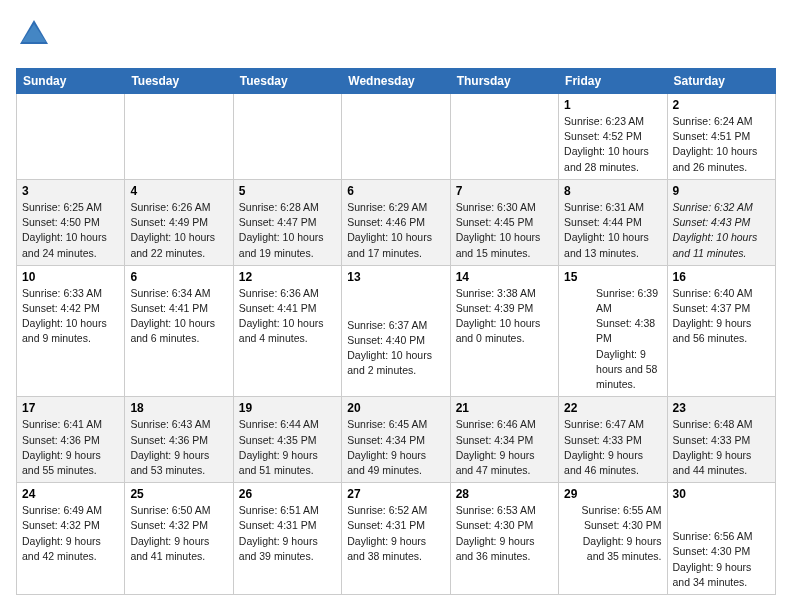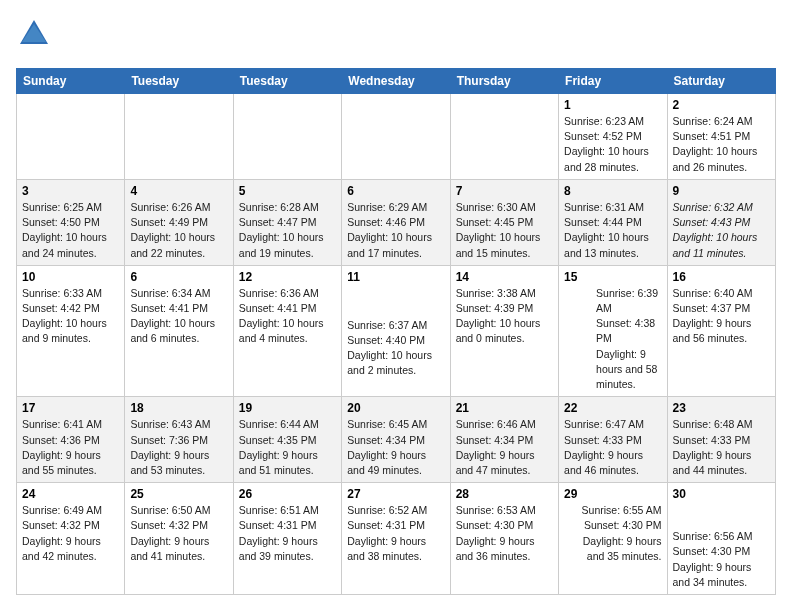--- a/index.html
+++ b/index.html
@@ -185,21 +185,21 @@
 Sunset: 4:41 PM
 Daylight: 10 hours and 6 minutes.</div>
         </td>
         <td>
           <div class="day-num">12</div>
           <div class="day-info" style="white-space: pre-line;">Sunrise: 6:36 AM
 Sunset: 4:41 PM
 Daylight: 10 hours and 4 minutes.</div>
         </td>
         <td>
-          <div class="day-num">11</div>
+          <div class="day-num">13</div>
           <div class="day-info" style="white-space: pre-line; margin-top: 34px;">Sunrise: 6:37 AM
 Sunset: 4:40 PM
 Daylight: 10 hours and 2 minutes.</div>
         </td>
         <td>
           <div class="day-num">14</div>
           <div class="day-info" style="white-space: pre-line;">Sunrise: 3:38 AM
 Sunset: 4:39 PM
 Daylight: 10 hours and 0 minutes.</div>
         </td>
@@ -219,21 +219,21 @@
       <tr>
         <td>
           <div class="day-num">17</div>
           <div class="day-info" style="white-space: pre-line;">Sunrise: 6:41 AM
 Sunset: 4:36 PM
 Daylight: 9 hours and 55 minutes.</div>
         </td>
         <td>
           <div class="day-num">18</div>
           <div class="day-info" style="white-space: pre-line;">Sunrise: 6:43 AM
-Sunset: 7:36 PM
+Sunset: 4:36 PM
 Daylight: 9 hours and 53 minutes.</div>
         </td>
         <td>
           <div class="day-num">19</div>
           <div class="day-info" style="white-space: pre-line;">Sunrise: 6:44 AM
 Sunset: 4:35 PM
 Daylight: 9 hours and 51 minutes.</div>
         </td>
         <td>
           <div class="day-num">20</div>

